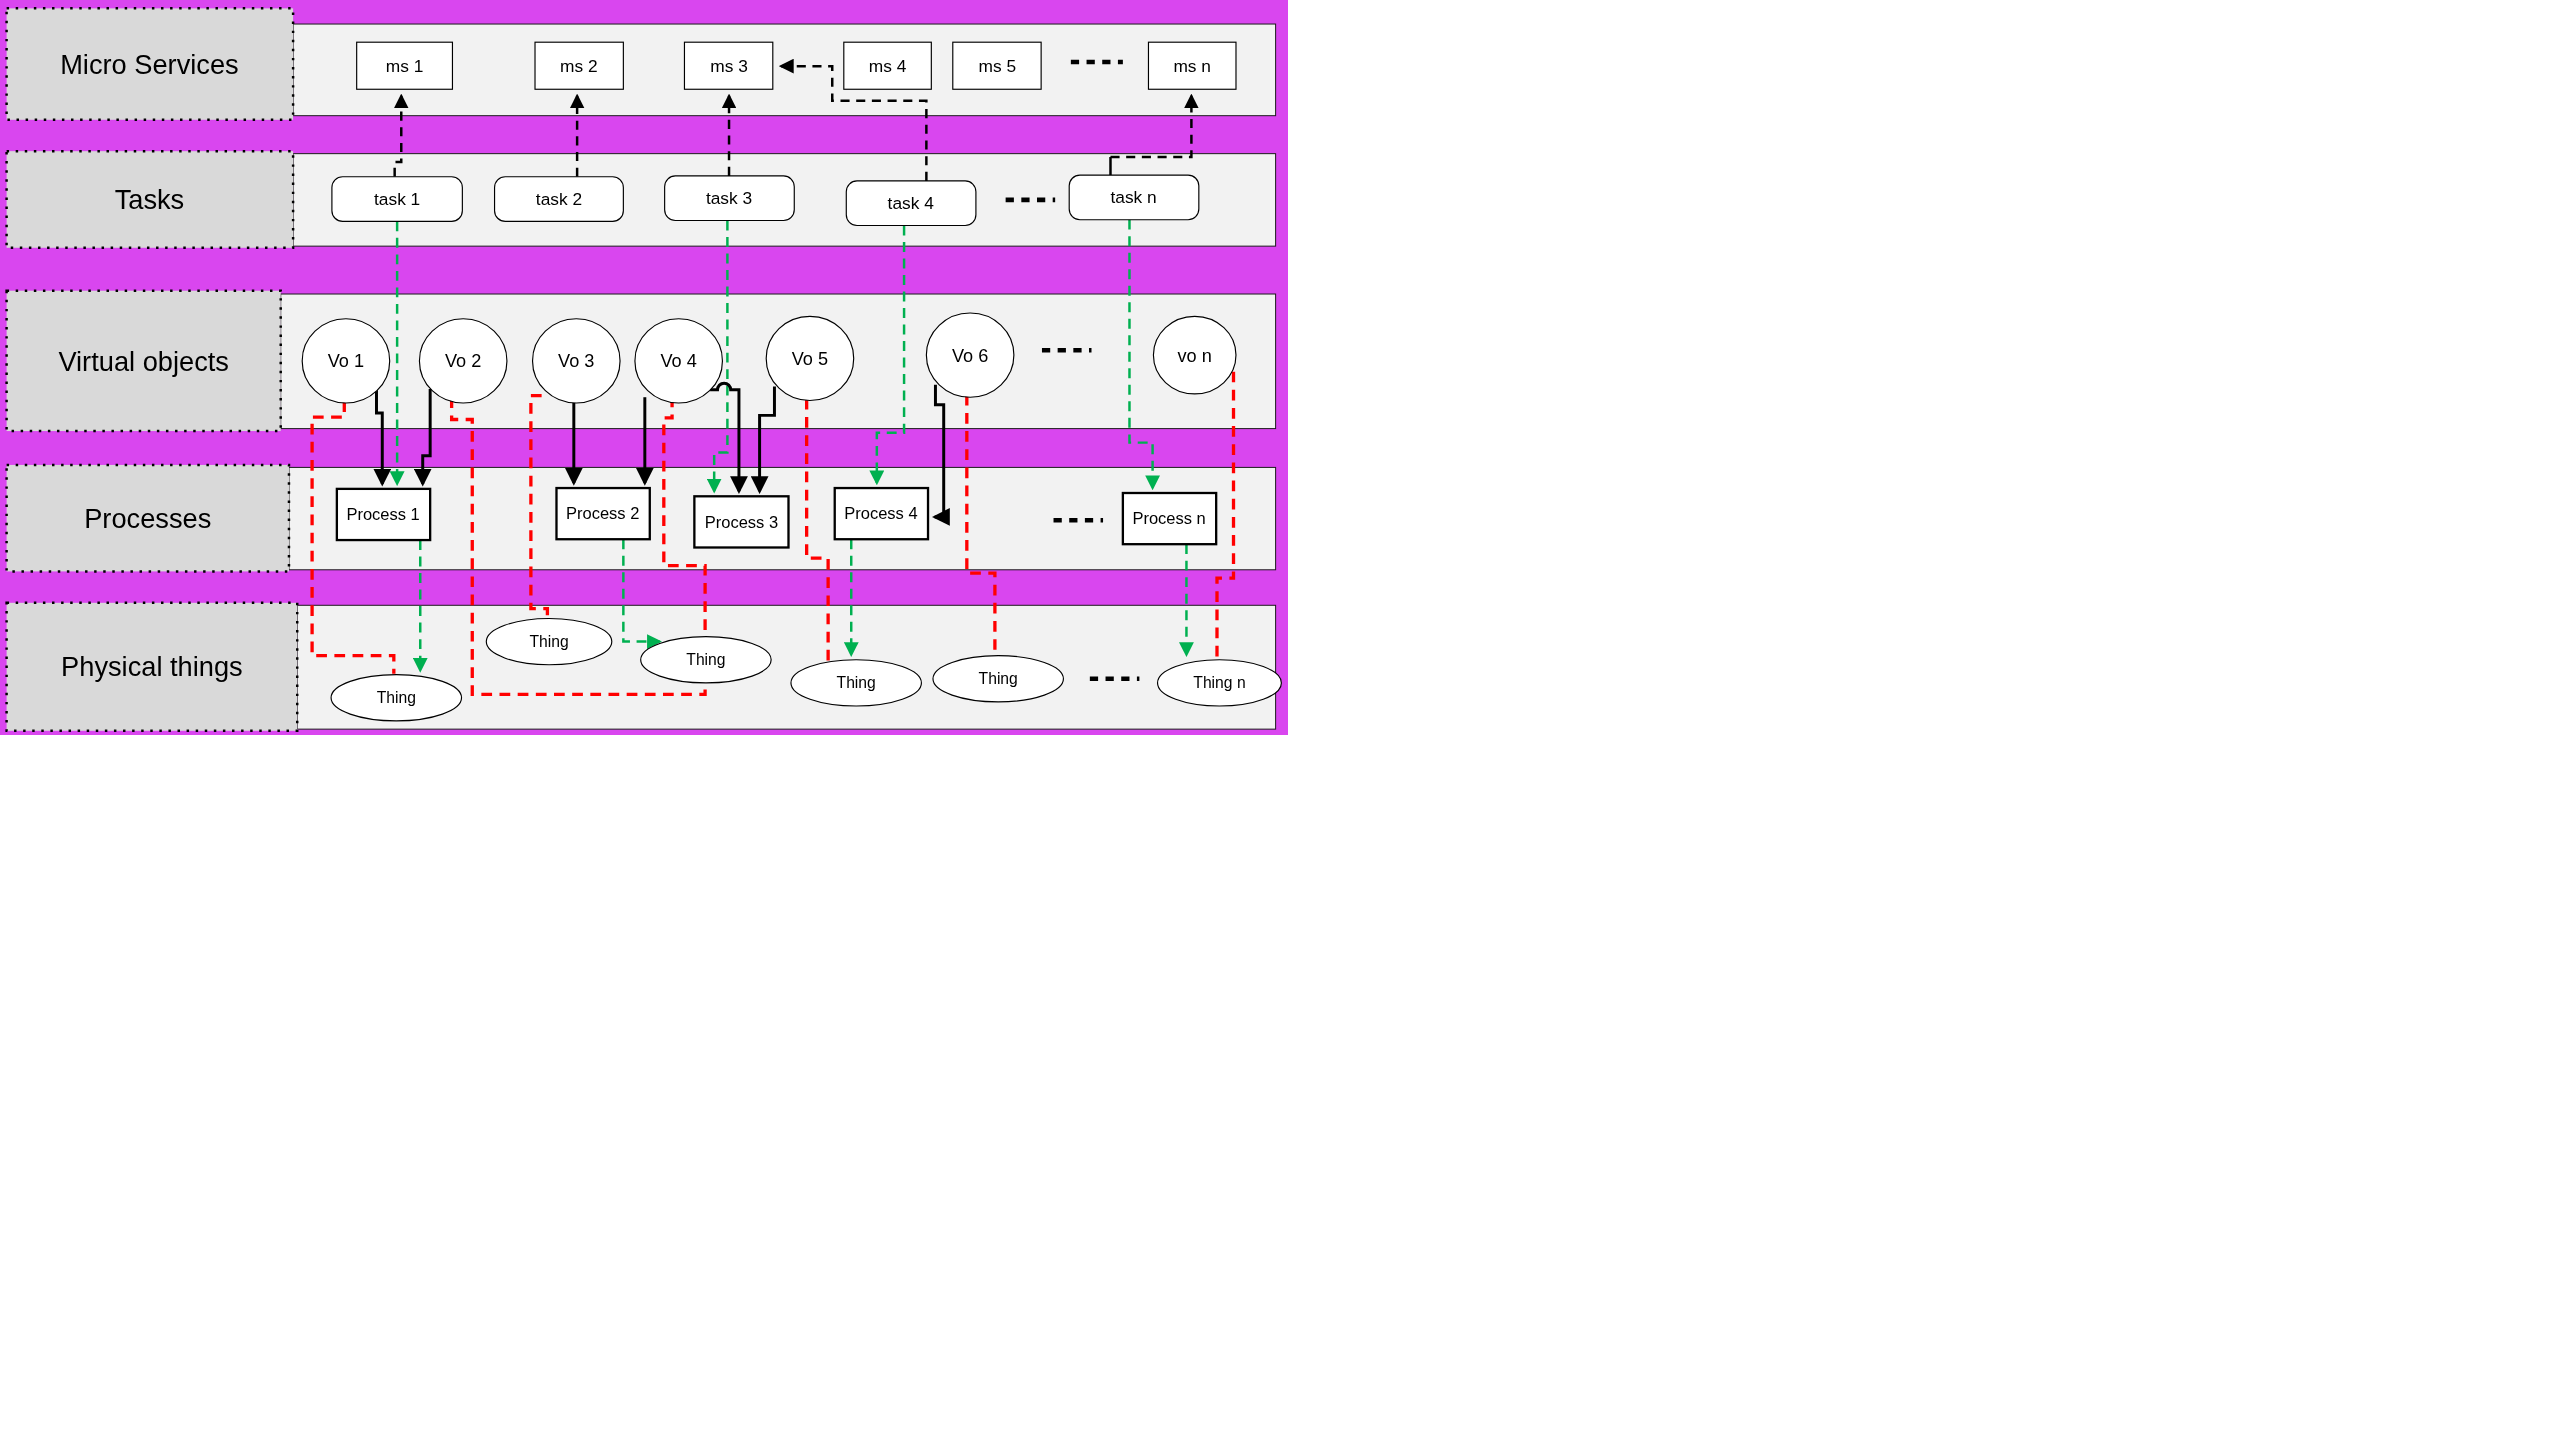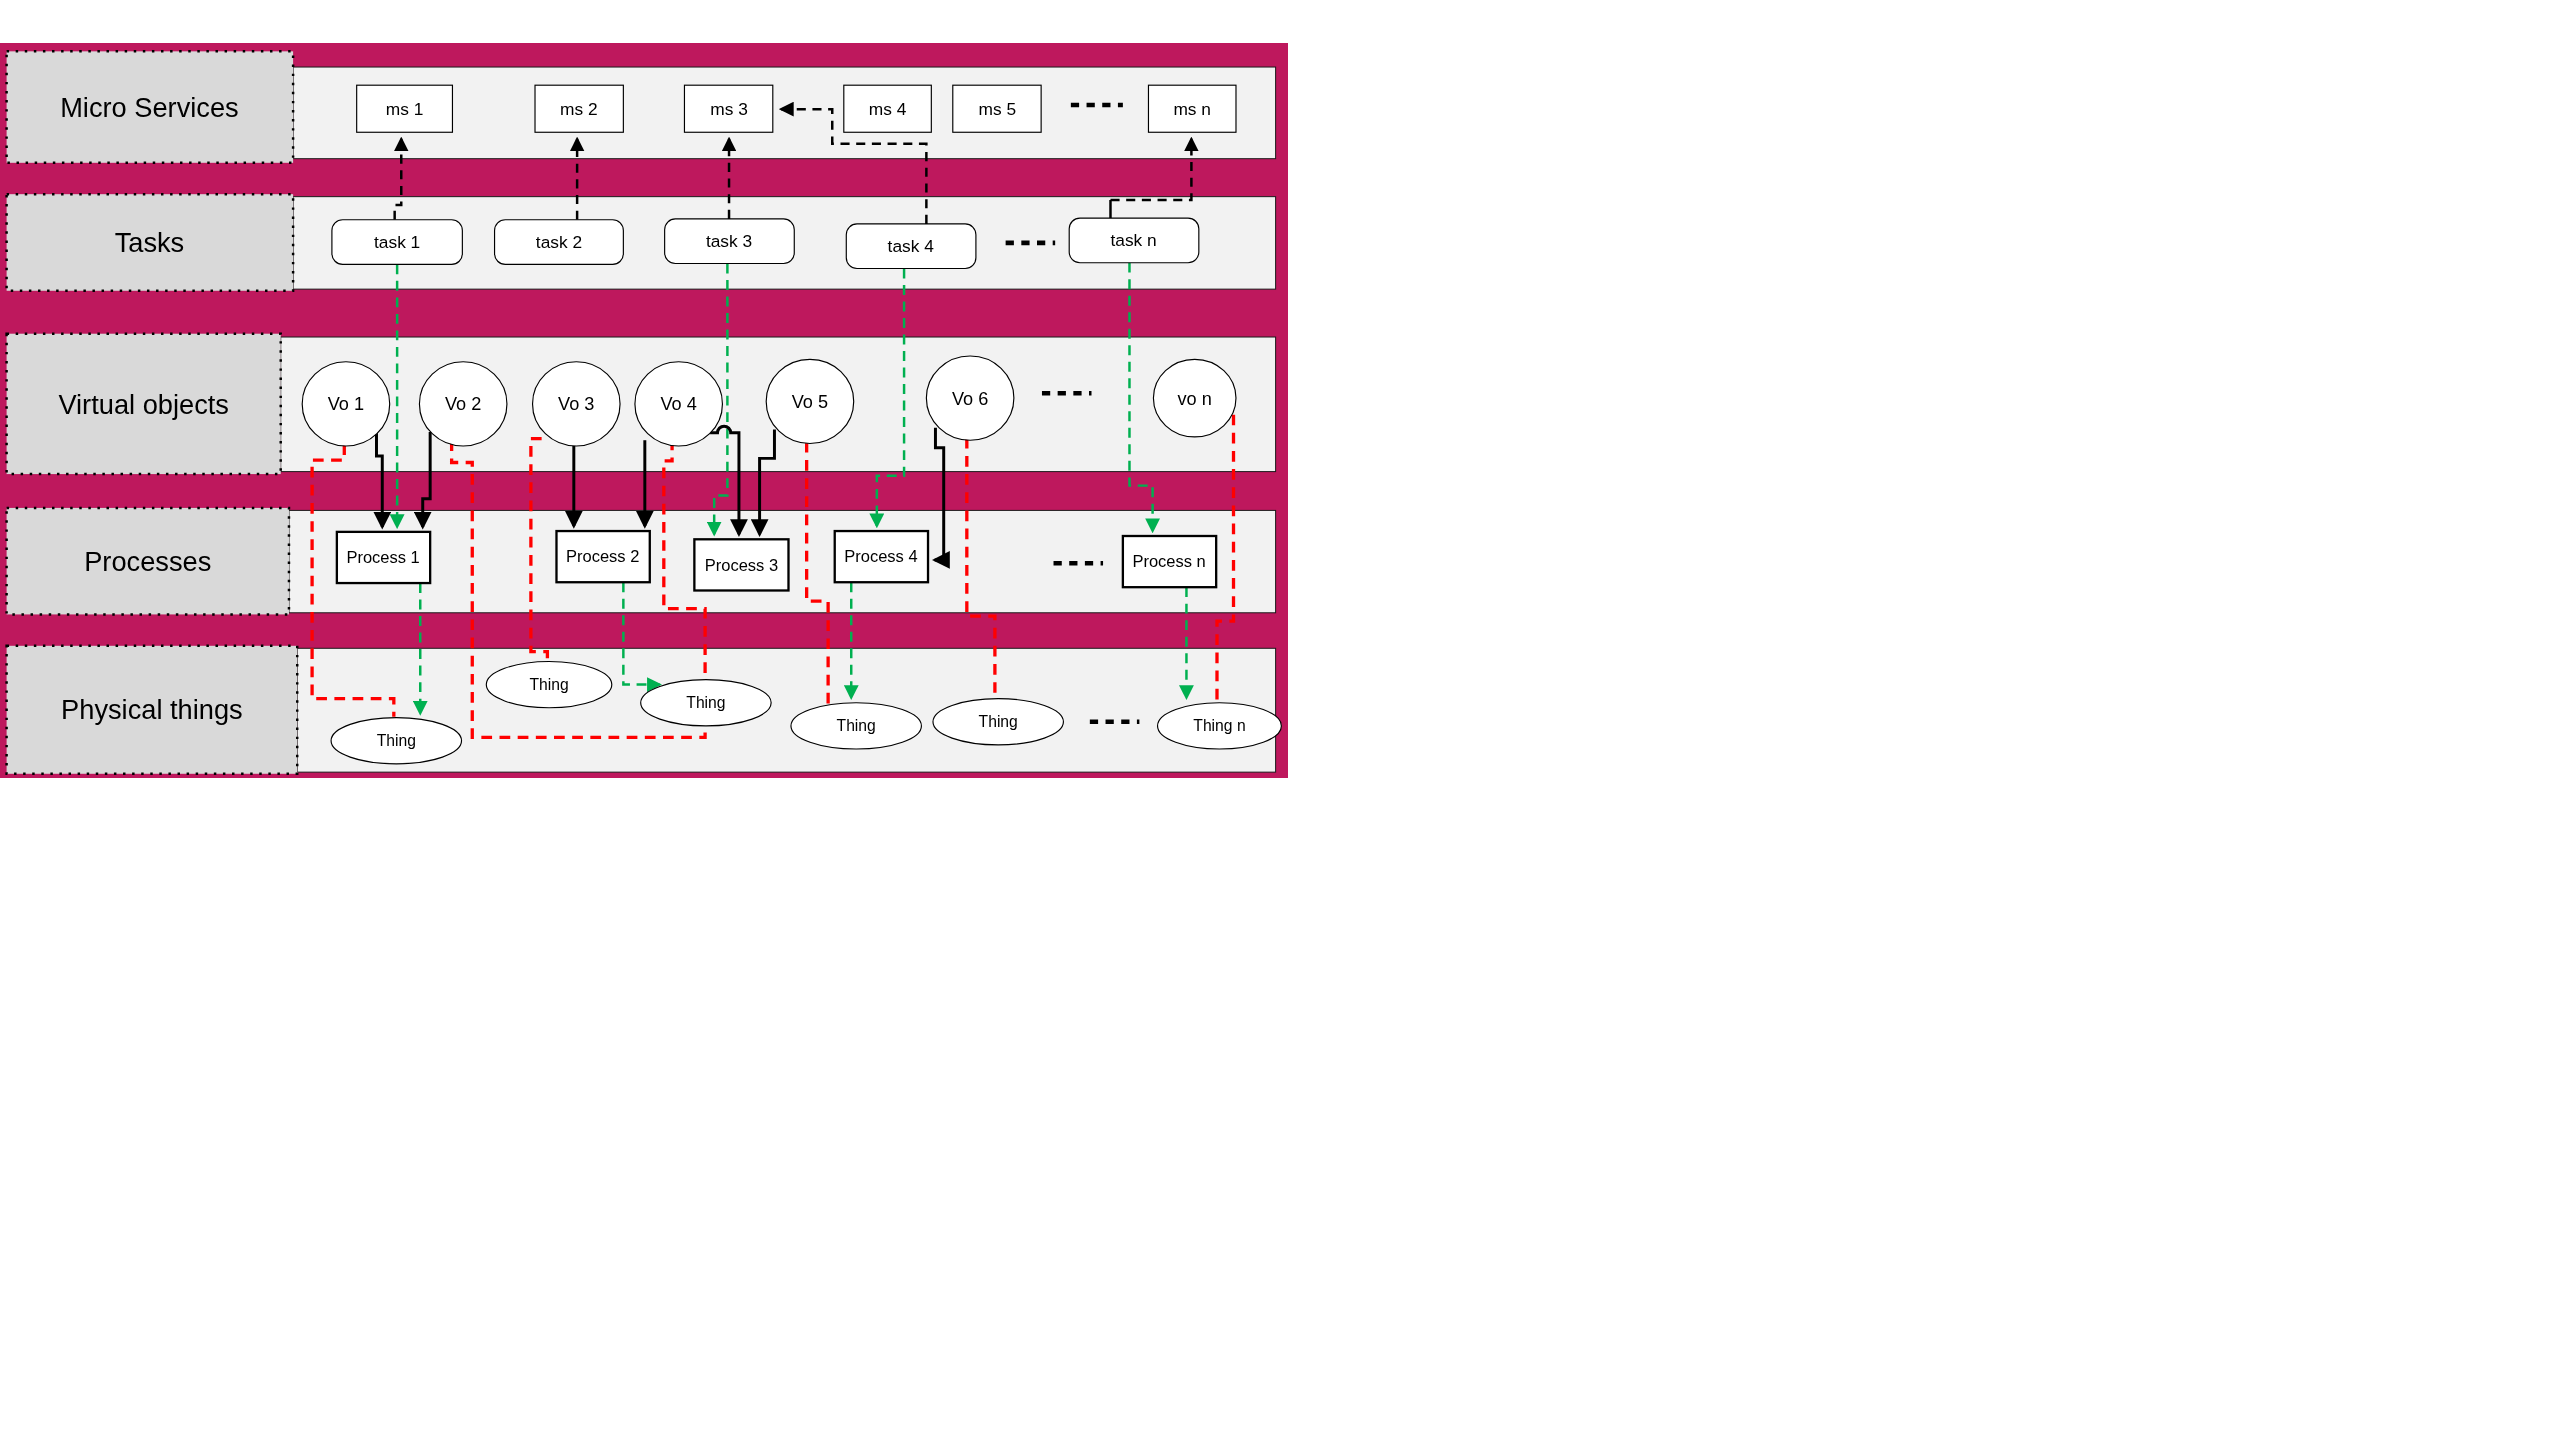--- a/index.html
+++ b/index.html
@@ -1,19 +1,18 @@
 <!DOCTYPE html>
 <html style="--black: #000000; --green: #00B050; --red: #FF0000; --band_fill: #F2F2F2; --label_fill: #D9D9D9; --node_fill: #FFFFFF;font-size:11.8px"><head>
 <meta charset="utf-8">
 <style>
   html,body{margin:0;padding:0;background:#ffffff;}
   .stage{
-    width:1288px;height:735px;background:#be185d;position:relative;
+    width:1288px;height:735px;background:#d946ef;position:relative;
     font-family:"Liberation Sans", sans-serif;
-    margin-top:43px;
   }
   svg{display:block;width:1288px;height:735px;}
   text{
     font-family:"Liberation Sans", sans-serif;
     fill:#000;
     text-anchor:middle;
   }
   .row-label{font-size:33px;}
   .ms-label, .task-label{font-size:21px;}
   .vo-label{font-size:22px;}

